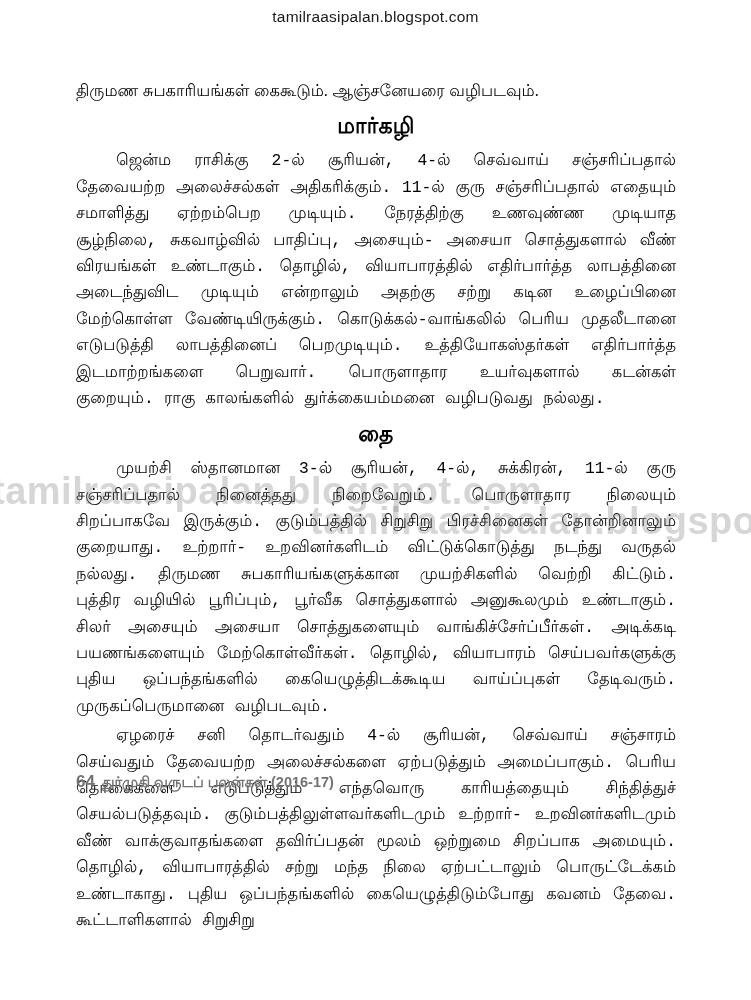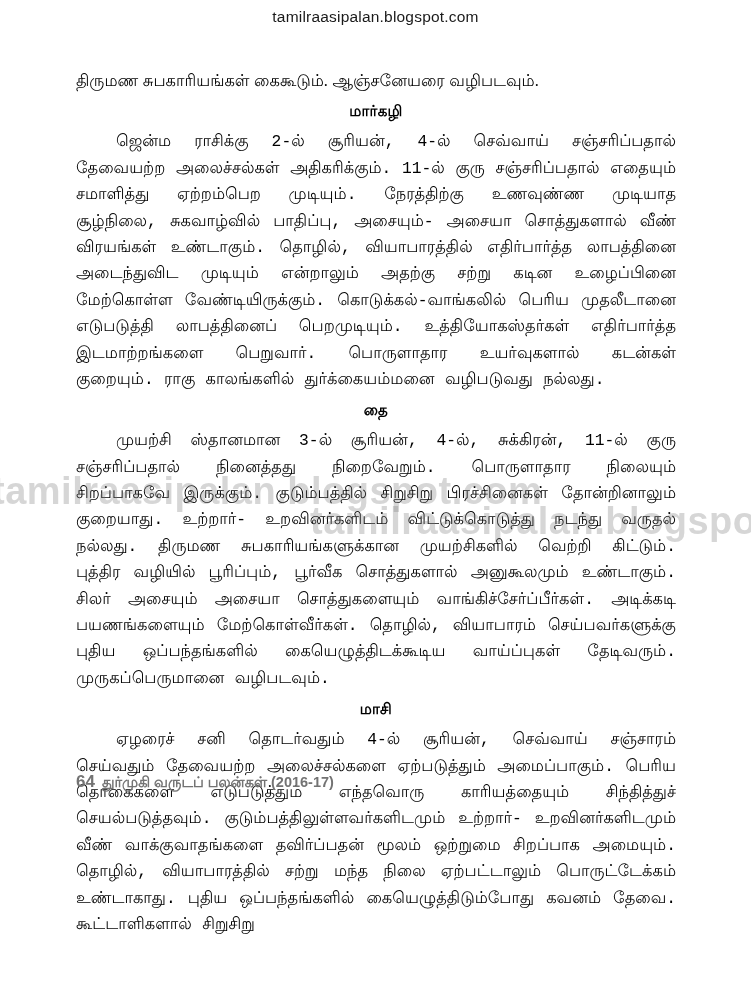--- a/index.html
+++ b/index.html
@@ -28,39 +28,39 @@
     left: 0;
     width: 751px;
     text-align: center;
     font-family: "Liberation Sans", sans-serif;
     font-size: 15.5px;
     letter-spacing: 0.2px;
     color: #1a1a1a;
   }
   .content {
     position: absolute;
-    top: 68px;
+    top: 78px;
     left: 76px;
     width: 600px;
   }
   .para {
     font-size: 16.3px;
     line-height: 1.62;
     text-align: justify;
     text-justify: inter-word;
     margin: 0 0 3px 0;
     word-spacing: 0.5px;
   }
   .para.indent {
     text-indent: 40px;
     font-family: Liberation Mono, monospace;
   }
   .section-head {
     text-align: center;
-    font-size: 15px;
+    font-size: 22px;
     font-weight: bold;
     margin: 9px 0 7px 0;
     letter-spacing: 0.3px;
   }
   .footer {
     position: absolute;
     left: 76px;
     bottom: 36px;
     font-family: "Liberation Sans", sans-serif;
     font-size: 14.5px;
@@ -103,21 +103,20 @@
   <div class="content">
 
     <p class="para">திருமண சுபகாரியங்கள் கைகூடும். ஆஞ்சனேயரை வழிபடவும்.</p>
 
     <div class="section-head">மார்கழி</div>
     <p class="para indent">ஜென்ம ராசிக்கு 2-ல் சூரியன், 4-ல் செவ்வாய் சஞ்சரிப்பதால் தேவையற்ற அலைச்சல்கள் அதிகரிக்கும். 11-ல் குரு சஞ்சரிப்பதால் எதையும் சமாளித்து ஏற்றம்பெற முடியும். நேரத்திற்கு உணவுண்ண முடியாத சூழ்நிலை, சுகவாழ்வில் பாதிப்பு, அசையும்- அசையா சொத்துகளால் வீண் விரயங்கள் உண்டாகும். தொழில், வியாபாரத்தில் எதிர்பார்த்த லாபத்தினை அடைந்துவிட முடியும் என்றாலும் அதற்கு சற்று கடின உழைப்பினை மேற்கொள்ள வேண்டியிருக்கும். கொடுக்கல்-வாங்கலில் பெரிய முதலீடானை எடுபடுத்தி லாபத்தினைப் பெறமுடியும். உத்தியோகஸ்தர்கள் எதிர்பார்த்த இடமாற்றங்களை பெறுவார். பொருளாதார உயர்வுகளால் கடன்கள் குறையும். ராகு காலங்களில் துர்க்கையம்மனை வழிபடுவது நல்லது.</p>
 
     <div class="section-head">தை</div>
     <p class="para indent">முயற்சி ஸ்தானமான 3-ல் சூரியன், 4-ல், சுக்கிரன், 11-ல் குரு சஞ்சரிப்பதால் நினைத்தது நிறைவேறும். பொருளாதார நிலையும் சிறப்பாகவே இருக்கும். குடும்பத்தில் சிறுசிறு பிரச்சினைகள் தோன்றினாலும் குறையாது. உற்றார்- உறவினர்களிடம் விட்டுக்கொடுத்து நடந்து வருதல் நல்லது. திருமண சுபகாரியங்களுக்கான முயற்சிகளில் வெற்றி கிட்டும். புத்திர வழியில் பூரிப்பும், பூர்வீக சொத்துகளால் அனுகூலமும் உண்டாகும். சிலர் அசையும் அசையா சொத்துகளையும் வாங்கிச்சேர்ப்பீர்கள். அடிக்கடி பயணங்களையும் மேற்கொள்வீர்கள். தொழில், வியாபாரம் செய்பவர்களுக்கு புதிய ஒப்பந்தங்களில் கையெழுத்திடக்கூடிய வாய்ப்புகள் தேடிவரும். முருகப்பெருமானை வழிபடவும்.</p>
 
-    <div class="section-head">மாசி</div>
     <p class="para indent">ஏழரைச் சனி தொடர்வதும் 4-ல் சூரியன், செவ்வாய் சஞ்சாரம் செய்வதும் தேவையற்ற அலைச்சல்களை ஏற்படுத்தும் அமைப்பாகும். பெரிய தொகைகளை எடுபடுத்தும் எந்தவொரு காரியத்தையும் சிந்தித்துச் செயல்படுத்தவும். குடும்பத்திலுள்ளவர்களிடமும் உற்றார்- உறவினர்களிடமும் வீண் வாக்குவாதங்களை தவிர்ப்பதன் மூலம் ஒற்றுமை சிறப்பாக அமையும். தொழில், வியாபாரத்தில் சற்று மந்த நிலை ஏற்பட்டாலும் பொருட்டேக்கம் உண்டாகாது. புதிய ஒப்பந்தங்களில் கையெழுத்திடும்போது கவனம் தேவை. கூட்டாளிகளால் சிறுசிறு</p>
 
   </div>
 
   <div class="footer">
     <span class="pageno">64</span><span>துர்முகி வருடப் பலன்கள் (2016-17)</span>
   </div>
 
   <div class="watermark">
     <div class="wm-text wm1">tamilraasipalan.blogspot.com</div>

